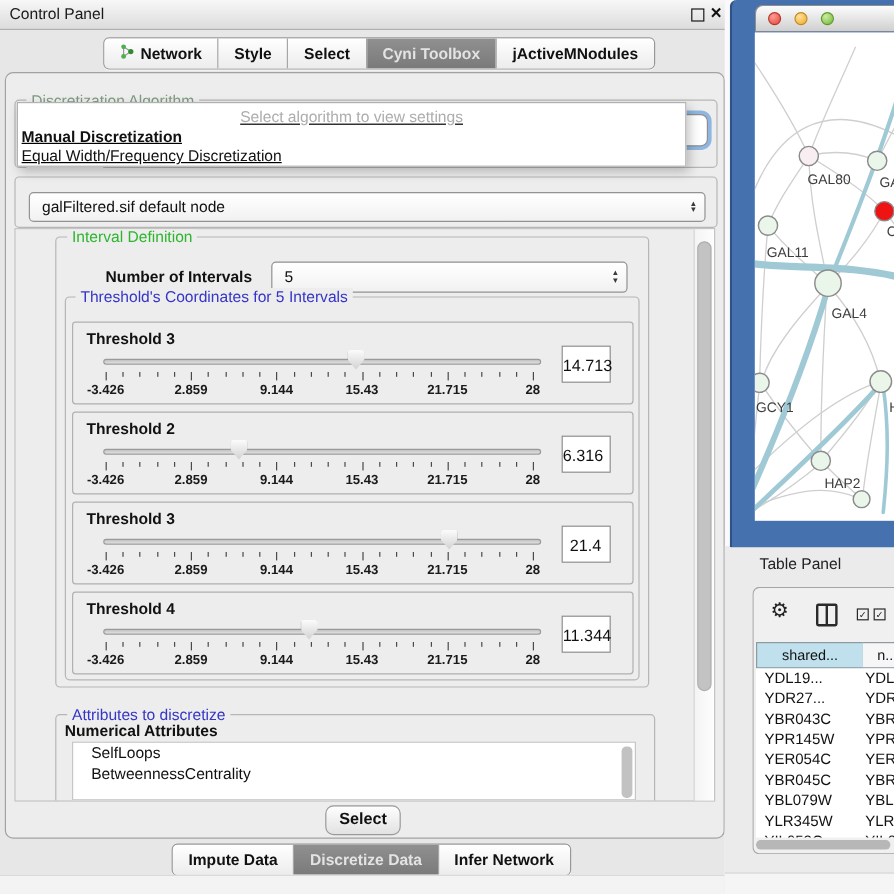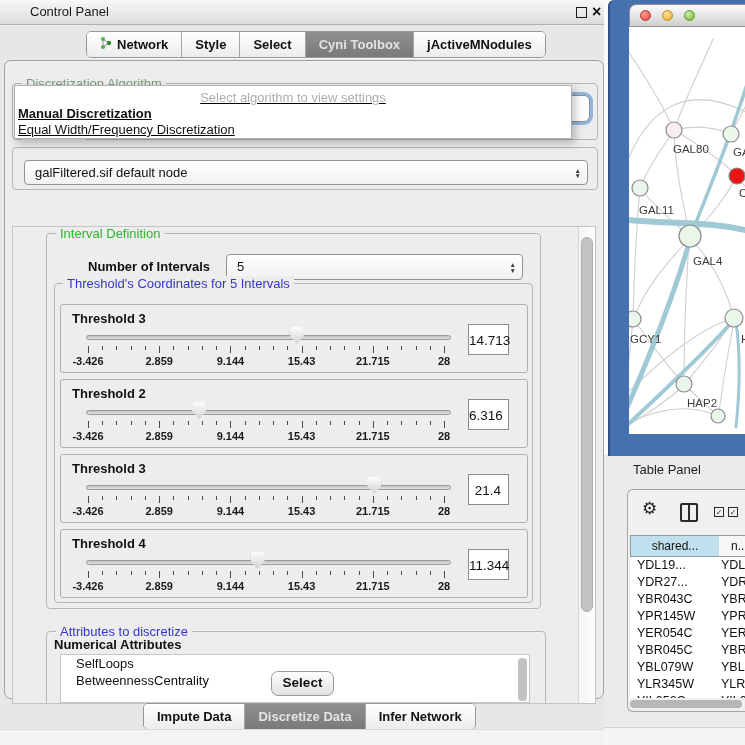--- a/index.html
+++ b/index.html
@@ -4,21 +4,21 @@
 <style>
   html,body{margin:0;padding:0;background:#fafafa;}
   #root{position:relative;width:745px;height:745px;overflow:hidden;
         font-family:"Liberation Sans",sans-serif;-webkit-font-smoothing:antialiased;}
   .abs{position:absolute;}
 
   
   #lpBg{left:0;top:0;width:604px;height:745px;background:#e7e7e7;}
   #lpTitlebar{left:0;top:0;width:604px;height:24px;
      background:linear-gradient(#f7f7f7,#dcdcdc);border-bottom:1px solid #b0b0b0;}
-  #lpTitle{left:8px;top:4px;font-size:13px;color:#1a1a1a;margin-left:22px;}
+  #lpTitle{left:8px;top:4px;font-size:13px;color:#1a1a1a;}
   #winFloat{left:576px;top:7px;width:9px;height:9px;border:1.5px solid #1a1a1a;background:#fff0;}
   #winClose{left:592px;top:1px;font-size:16px;font-weight:bold;color:#111;line-height:22px;}
 
   .seg-control{position:absolute;display:flex;height:25px;border:1px solid #979797;
      border-radius:5px;overflow:hidden;background:#fff;box-shadow:0 1px 0 rgba(255,255,255,.6);}
   .seg{display:flex;align-items:center;gap:5px;padding:0 13px;font-size:13px;font-weight:bold;
      color:#111;background:linear-gradient(#ffffff,#ececec);border-left:1px solid #a6a6a6;white-space:nowrap;}
   .seg:first-child{border-left:none;}
   .seg.sel{background:linear-gradient(#909090,#7a7a7a);color:#e3e3e3;}
   #topTabs{left:86px;top:31px;}
@@ -49,21 +49,21 @@
      border:1px solid #939393;border-radius:4px;font-size:13px;color:#111;}
   .combo .val{position:absolute;left:10px;top:0;line-height:22px;white-space:nowrap;}
   .combo .stepper{position:absolute;right:6px;top:50%;transform:translateY(-50%);
      display:flex;flex-direction:column;align-items:center;color:#3a3a3a;
      font-size:6.5px;line-height:5.5px;}
   #tdCombo{left:24px;top:160px;width:562px;height:23px;}
   #tdCombo .val{line-height:23px;}
 
   
   #scrollPane{left:12px;top:190px;width:584px;height:478px;background:#ededed;
-     border:1px solid #c4c4c4;overflow:hidden;box-sizing:border-box;margin-top:36px;}
+     border:1px solid #c4c4c4;overflow:hidden;box-sizing:border-box;}
   #spTrack{position:absolute;left:565px;top:0;width:18px;height:478px;
      background:linear-gradient(90deg,#f4f4f4,#ffffff);border-left:1px solid #d6d6d6;}
   #spThumb{position:absolute;left:568px;top:10px;width:12px;height:375px;
      background:#c3c3c3;border:1px solid #aeaeae;border-radius:6px;box-sizing:border-box;}
 
   #intGroup{left:33px;top:6px;width:493px;height:374px;}
   #intTitle{left:43px;top:-1px;color:#2db52d;}
   #countLabel{left:75px;top:32px;font-size:13px;font-weight:bold;color:#111;}
   #countCombo{left:213px;top:27px;width:295px;height:24px;}
   #countCombo .val{line-height:24px;}

